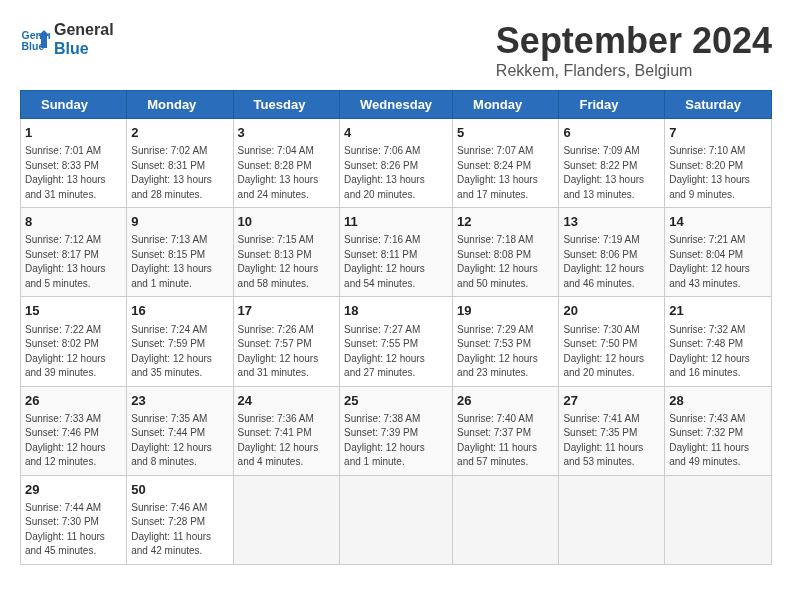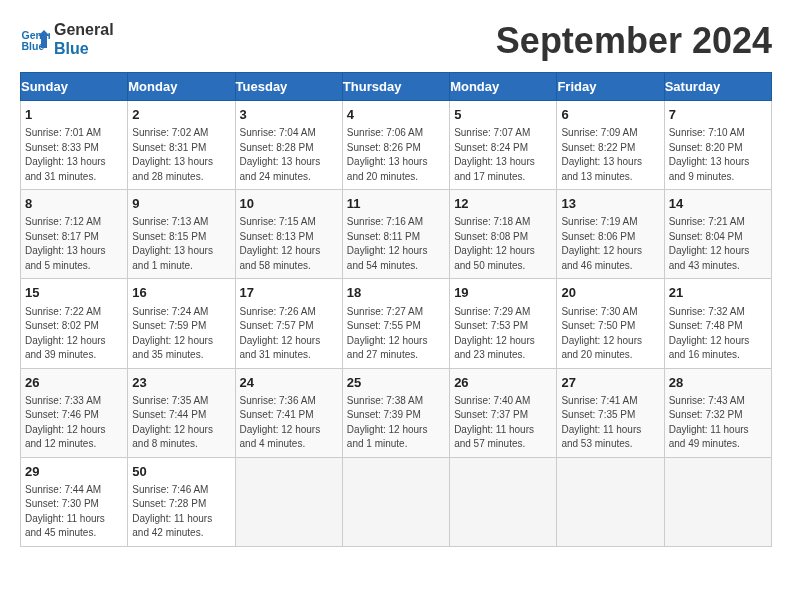--- a/index.html
+++ b/index.html
@@ -39,21 +39,21 @@
       color: #555;
     }
     table {
       width: 100%;
       border-collapse: collapse;
       font-size: 11px;
     }
     thead tr th {
       background-color: #2a6ebb;
       color: #fff;
-      padding: 6px 0;
+      padding: 6px 20px;
       text-align: left;
       font-size: 13px;
       font-weight: bold;
       border: 1px solid #1a5ea0;
     }
     tbody tr td {
       vertical-align: top;
       padding: 5px 4px;
       border: 1px solid #ccc;
       width: calc(100% / 7);
@@ -90,30 +90,31 @@
       <text x="2" y="34" font-size="14" font-weight="bold" fill="#1a6faf">Blue</text>
       <polygon points="32,8 40,16 36,16 36,32 28,32 28,16 24,16" fill="#2a6ebb"></polygon>
     </svg>
     <div style="display:flex;flex-direction:column;line-height:1.2">
       <span style="font-size:16px;font-weight:bold;color:#333;">General</span>
       <span style="font-size:16px;font-weight:bold;color:#1a6faf;">Blue</span>
     </div>
   </div>
   <div class="title-section">
     <div class="month-title">September 2024</div>
+    <div class="location">Rekkem, Flanders, Belgium</div>
   </div>
 </div>
 
 <table>
   <thead>
     <tr>
       <th>Sunday</th>
       <th>Monday</th>
       <th>Tuesday</th>
-      <th>Thursday</th>
+      <th>Wednesday</th>
       <th>Monday</th>
       <th>Friday</th>
       <th>Saturday</th>
     </tr>
   </thead>
   <tbody id="calendar-body">
   <tr>
         <td>
           <span class="day-num">1</span>
           <div class="day-info">Sunrise: 7:01 AM<br>Sunset: 8:33 PM<br>Daylight: 13 hours<br>and 31 minutes.</div>

